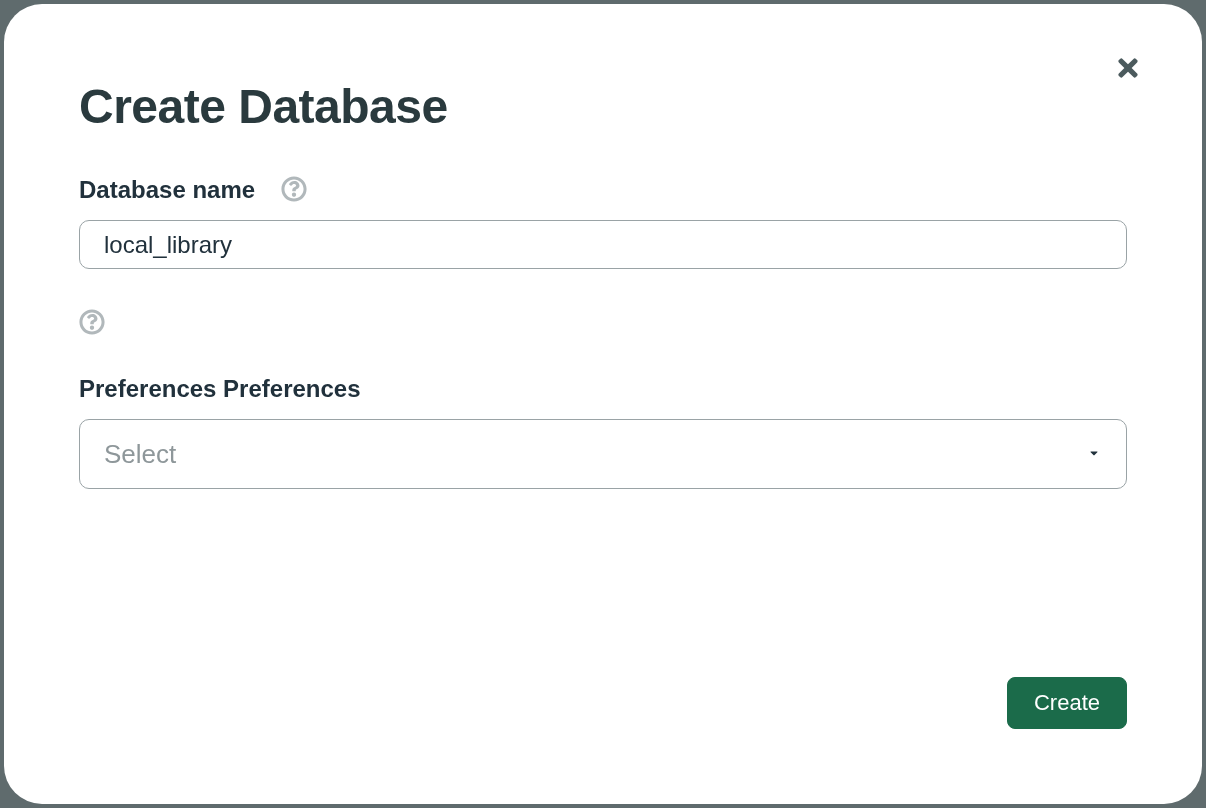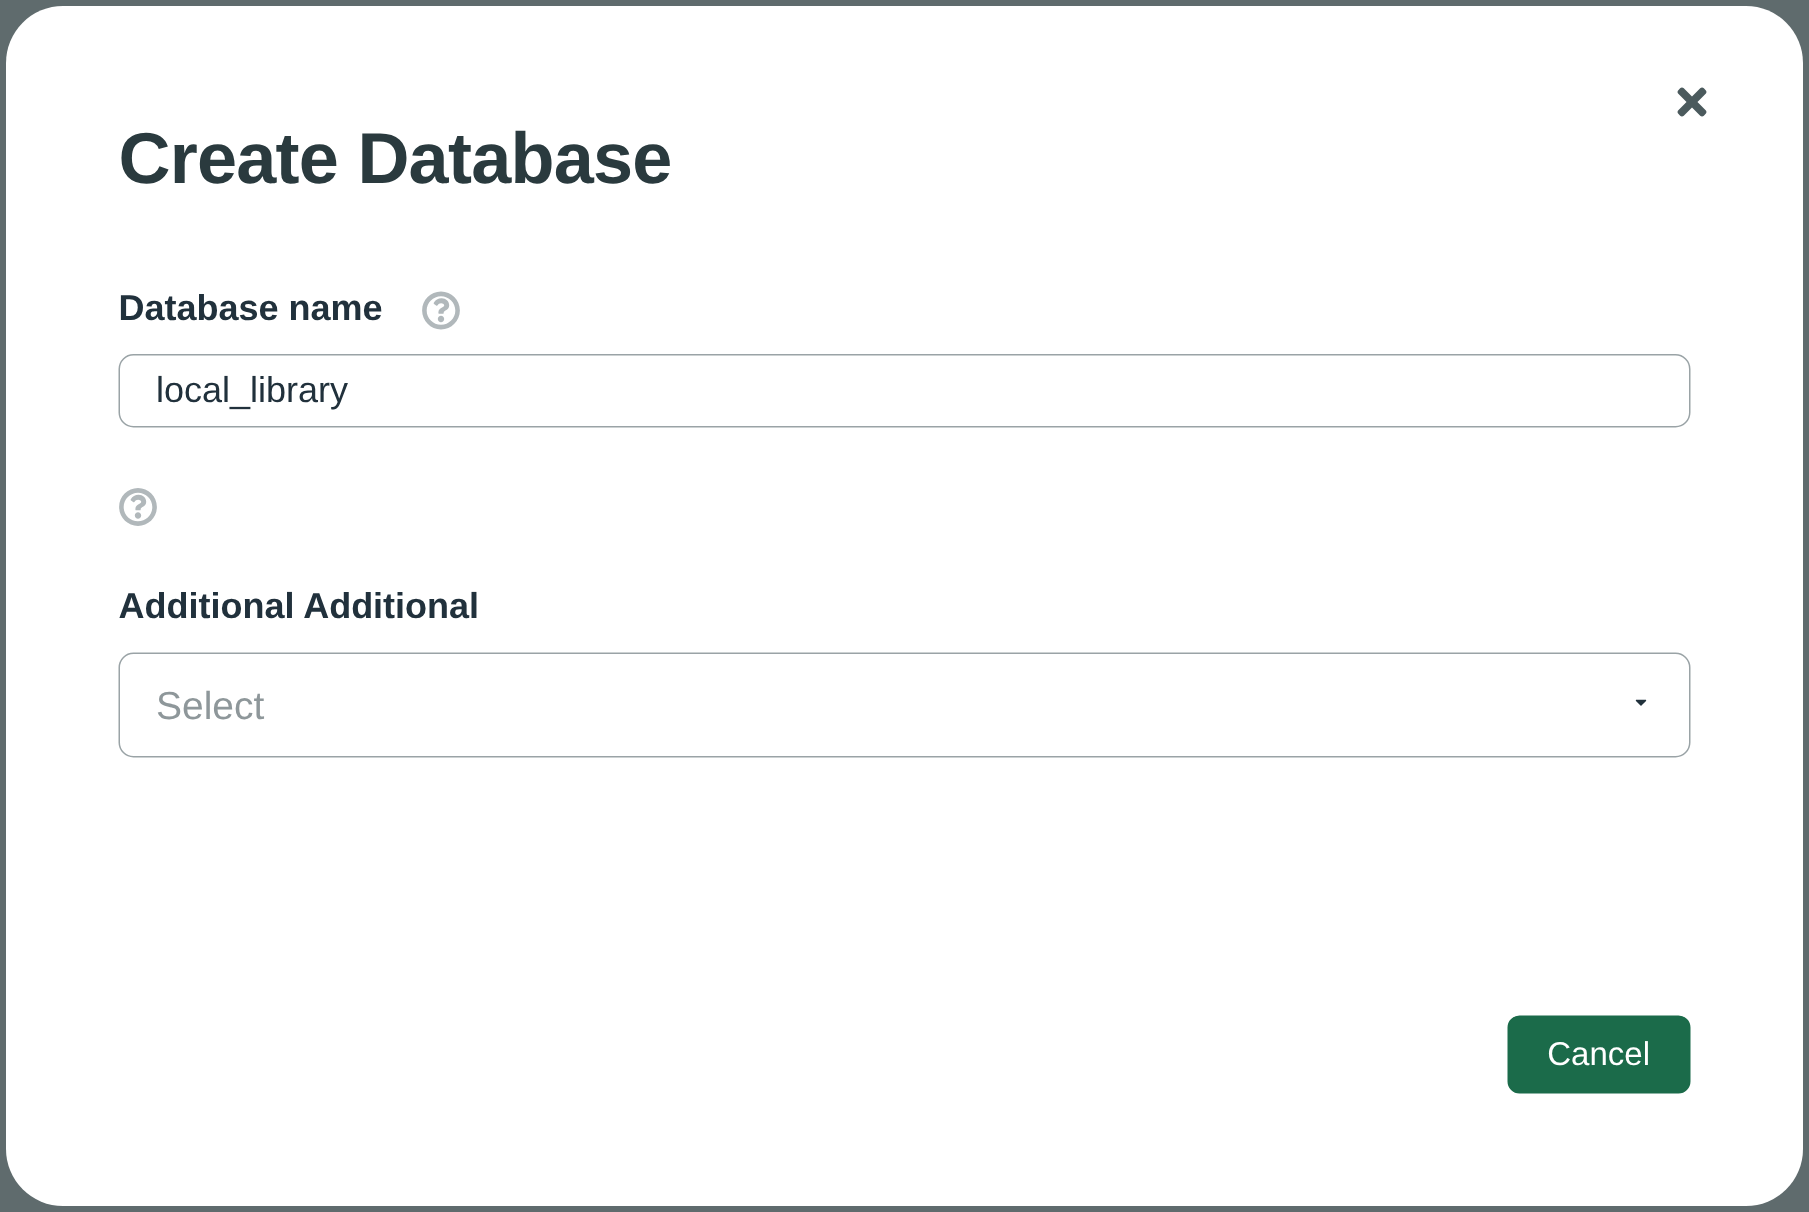--- a/index.html
+++ b/index.html
@@ -44,28 +44,28 @@
   .close-btn svg {
     width: 28px;
     height: 28px;
     fill: currentColor;
   }
   .modal-title {
     font-size: 48px;
     font-weight: 700;
     color: #2a3a3e;
     letter-spacing: -0.5px;
-    margin-bottom: 58px;
+    margin-bottom: 42px;
   }
   .form-group {
     margin-bottom: 40px;
   }
   .form-label-row {
     display: flex;
-    align-items: flex-end;
+    align-items: flex-start;
     gap: 26px;
     margin-bottom: 16px;
   }
   .form-label {
     font-size: 24px;
     font-weight: 700;
     color: #21313c;
   }
   .help-icon {
     width: 26px;
@@ -190,32 +190,32 @@
         <span class="help-icon">
           <svg viewBox="0 0 512 512">
               <path d="M256 8C119 8 8 119 8 256s111 248 248 248 248-111 248-248S393 8 256 8zm0 436c-103.6 0-188-84.4-188-188S152.4 68 256 68s188 84.4 188 188-84.4 188-188 188zm107.8-255.4c0 67.1-72.4 68.1-72.4 92.9V288c0 6.6-5.4 12-12 12h-45.6c-6.6 0-12-5.4-12-12v-8.7c0-35.7 27.1-50 47.6-61.5 17.6-9.9 28.4-16.6 28.4-29.7 0-17.4-22.2-28.9-40.1-28.9-23.4 0-34.2 11.1-49.3 30.1-4 5-11.2 6-16.4 2.2l-27.8-21.1c-5-3.8-6.2-10.8-2.8-16.1C184.8 118.4 214.6 96 265.6 96c53.4 0 98.2 41.7 98.2 92.6zM298 368c0 23.2-18.8 42-42 42s-42-18.8-42-42 18.8-42 42-42 42 18.8 42 42z"></path>
             </svg>
         </span>
       </div>
     </div>
 
     <div class="form-group">
       <div class="form-label-row">
-        <label class="form-label">Additional Additional</label>
+        <label class="form-label">Preferences Preferences</label>
       </div>
       <div class="select-wrap">
         <div class="select-input">
           <span>Select</span>
         </div>
         <span class="select-caret">
           <svg viewBox="0 0 320 512">
               <path d="M31.3 192h257.3c17.8 0 26.7 21.5 14.1 34.1L174.1 354.8c-7.8 7.8-20.5 7.8-28.3 0L17.2 226.1C4.6 213.5 13.5 192 31.3 192z"></path>
             </svg>
         </span>
       </div>
     </div>
 
     <div class="modal-footer">
-      <button class="btn btn-primary">Cancel</button>
+      <button class="btn btn-primary">Create</button>
     </div>
 
   </div>
 </div>
 
 </body></html>

